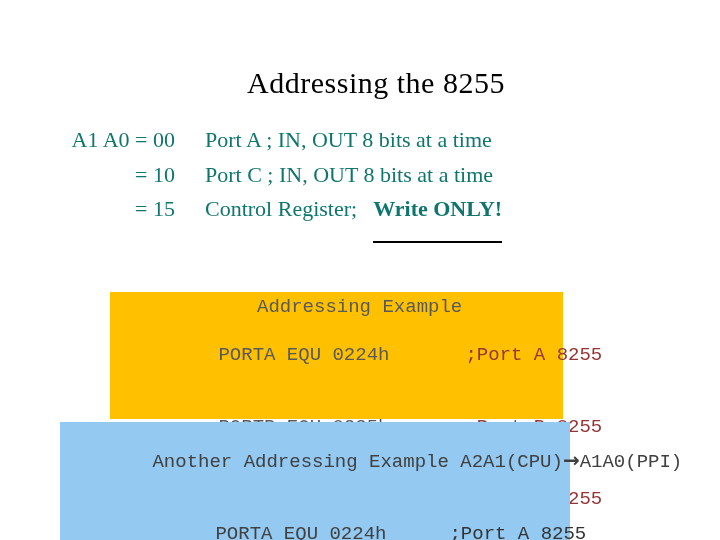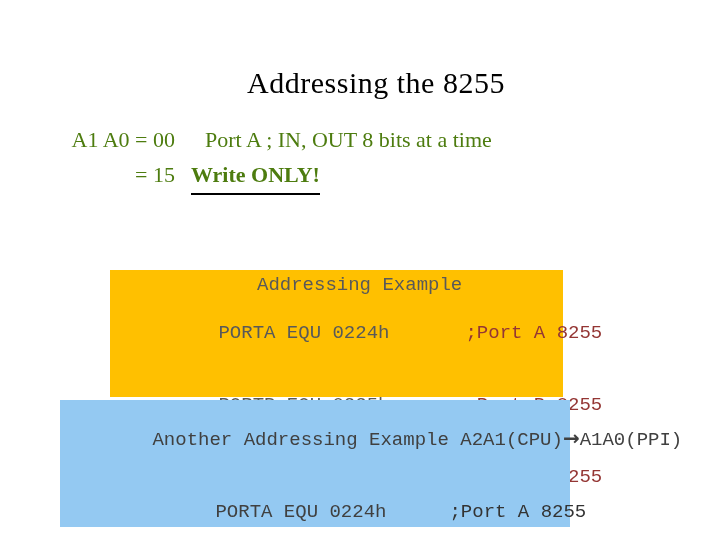--- a/index.html
+++ b/index.html
@@ -20,49 +20,50 @@
     text-align: center;
     font-size: 30px;
     font-weight: 400;
     color: #000000;
     letter-spacing: 0.5px;
   }
   .addr-table {
     position: absolute;
     top: 123px;
     left: 60px;
-    color: #4d7c0f;
+    color: #0f766e;
   }
   .addr-row {
     display: flex;
     align-items: baseline;
     height: 34.5px;
     line-height: 34.5px;
     font-size: 22px;
     white-space: pre;
   }
   .addr-left {
     display: inline-block;
     width: 115px;
     text-align: right;
     white-space: pre;
   }
   .addr-desc { margin-left: 30px; white-space: pre; }
   .addr-emph {
     font-weight: bold;
     margin-left: 16px;
     border-bottom: 2px solid #000000;
-    padding-bottom: 1px;
+    padding-bottom: 14px;
   }
   .codebox {
     position: absolute;
     box-sizing: border-box;
     font-family: "Liberation Mono", monospace;
     font-size: 19px;
     line-height: 24px;
+    margin-top: 22px;
   }
   .codebox .row, .codebox .heading { white-space: pre; }
   .box-yellow {
     left: 110px;
     top: 270px;
     width: 453px;
     height: 127px;
     background: #FFC000;
     padding: 3px 0 0 40px;
     color: #595959;
@@ -94,21 +95,26 @@
 <div class="slide">
 
   <h1 class="title">Addressing the 8255</h1>
 
   <div class="addr-table">
     <div class="addr-row">
       <span class="addr-left">A1 A0 = 00</span>
       <span class="addr-desc">Port A ; IN, OUT 8 bits at a time</span>
     </div>
     <div class="addr-row">
+      <span class="addr-left">= 10</span>
+      <span class="addr-desc">Port C ; IN, OUT 8 bits at a time</span>
+    </div>
+    <div class="addr-row">
       <span class="addr-left">= 15</span>
+      <span class="addr-desc">Control Register;</span>
       <span class="addr-emph">Write ONLY!</span>
     </div>
   </div>
 
   <div class="codebox box-yellow">
     <div class="heading">Addressing Example</div>
     <div class="row">
       <span class="code">PORTA EQU 0224h</span><span class="comment">;Port A 8255</span>
     </div>
     <div class="row">

